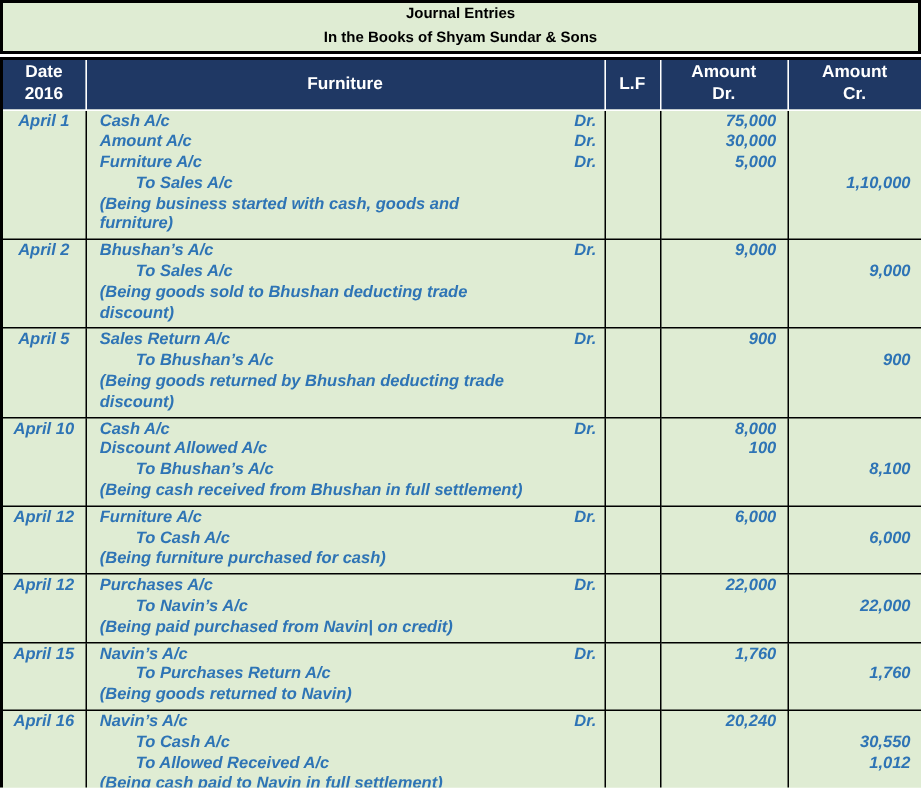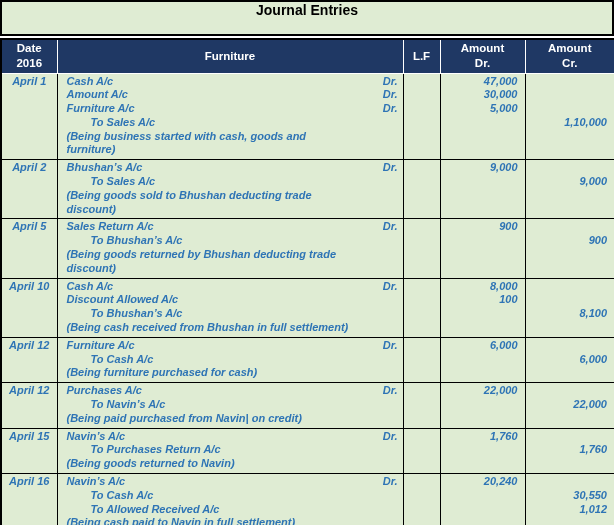--- a/index.html
+++ b/index.html
@@ -22,21 +22,21 @@
   .sheet{width:614px;height:525px;overflow:hidden;}
 
   .titlebox{
     width:614px;height:36px;
     border:2px solid var(--border);
     background:var(--table-bg);
     color:var(--title-text);
     text-align:center;
     margin-bottom:2px;
   }
-  .titlebox .tline{font-size:14px;line-height:16px;white-space:nowrap;}
+  .titlebox .tline{font-size:10px;line-height:16px;white-space:nowrap;}
 
   table.jtable{
     width:614px;
     border-collapse:collapse;
     table-layout:fixed;
     border:2px solid var(--border);
     background:var(--table-bg);
   }
   th{
     background:var(--header-bg);
@@ -64,20 +64,21 @@
   .dr-label{padding-right:5px;flex:none;}
   .aline{text-align:right;padding-right:7px;}
 </style>
 </head>
 <body>
 
 <div class="sheet">
 
   <div class="titlebox">
     <div class="tline">Journal Entries</div>
+    <div class="tline">In the Books of Shyam Sundar &amp; Sons</div>
   </div>
 
   <table class="jtable">
     <colgroup>
       <col style="width:56px">
       <col style="width:346px">
       <col style="width:37px">
       <col style="width:85px">
       <col style="width:90px">
     </colgroup>
@@ -126,21 +127,21 @@
             </div>
             <div class="line pline">
               <span>(Being business started with cash, goods and</span>
             </div>
             <div class="line pline">
               <span>furniture)</span>
             </div>
           </td>
           <td class="cell"></td>
           <td class="cell">
-            <div class="line aline">47,000</div>
+            <div class="line aline">75,000</div>
             <div class="line aline">30,000</div>
             <div class="line aline">5,000</div>
             <div class="line aline"></div>
             <div class="line aline"></div>
             <div class="line aline"></div>
           </td>
           <td class="cell">
             <div class="line aline"></div>
             <div class="line aline"></div>
             <div class="line aline"></div>

